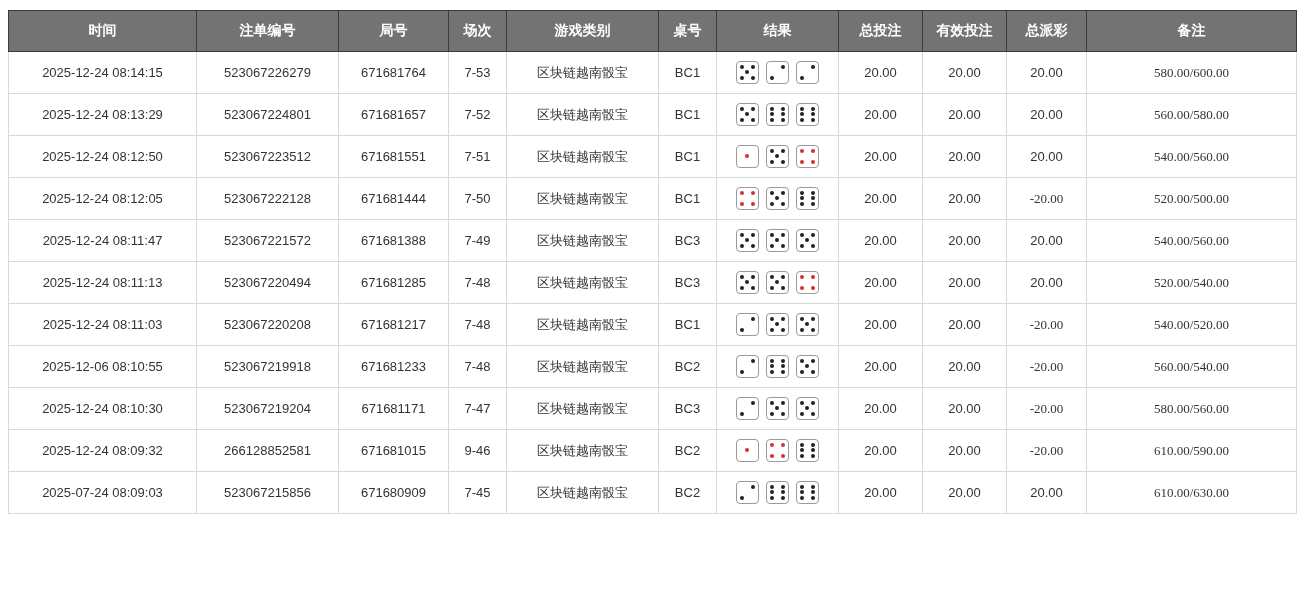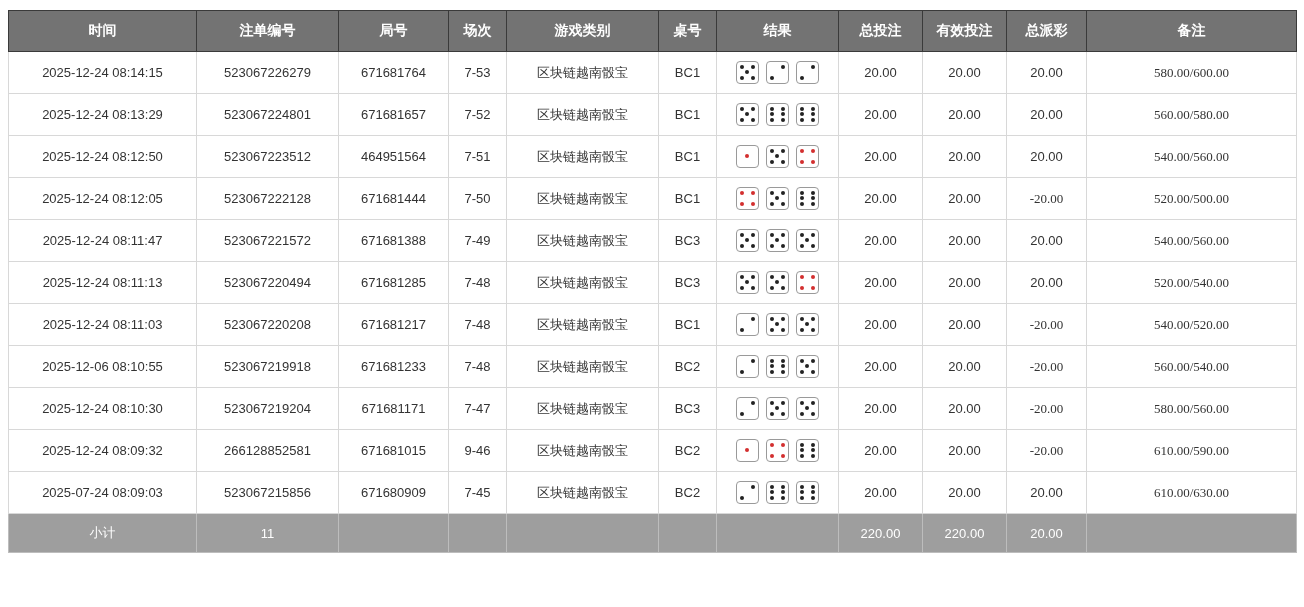--- a/index.html
+++ b/index.html
@@ -226,21 +226,21 @@
             </div>
           </td>
           <td class="num-blue">20.00</td>
           <td>20.00</td>
           <td>20.00</td>
           <td class="remark">560.00/580.00</td>
         </tr>
         <tr>
           <td>2025-12-24 08:12:50</td>
           <td>523067223512</td>
-          <td>464951564</td>
+          <td>671681551</td>
           <td>7-51</td>
           <td>区块链越南骰宝</td>
           <td>BC1</td>
           <td>
             <div class="dice-group">
               <span class="die">
                 <span class="pip empty"></span>
                 <span class="pip empty"></span>
                 <span class="pip empty"></span>
                 <span class="pip empty"></span>
@@ -663,29 +663,16 @@
                 <span class="pip"></span>
                 <span class="pip empty"></span>
                 <span class="pip"></span>
               </span>
             </div>
           </td>
           <td class="num-blue">20.00</td>
           <td>20.00</td>
           <td>20.00</td>
           <td class="remark">610.00/630.00</td>
-        </tr>
-        <tr class="summary">
-          <td>小计</td>
-          <td>11</td>
-          <td></td>
-          <td></td>
-          <td></td>
-          <td></td>
-          <td></td>
-          <td>220.00</td>
-          <td>220.00</td>
-          <td>20.00</td>
-          <td></td>
         </tr>
       </tbody>
   </table>
 </div>
 
 </body></html>

